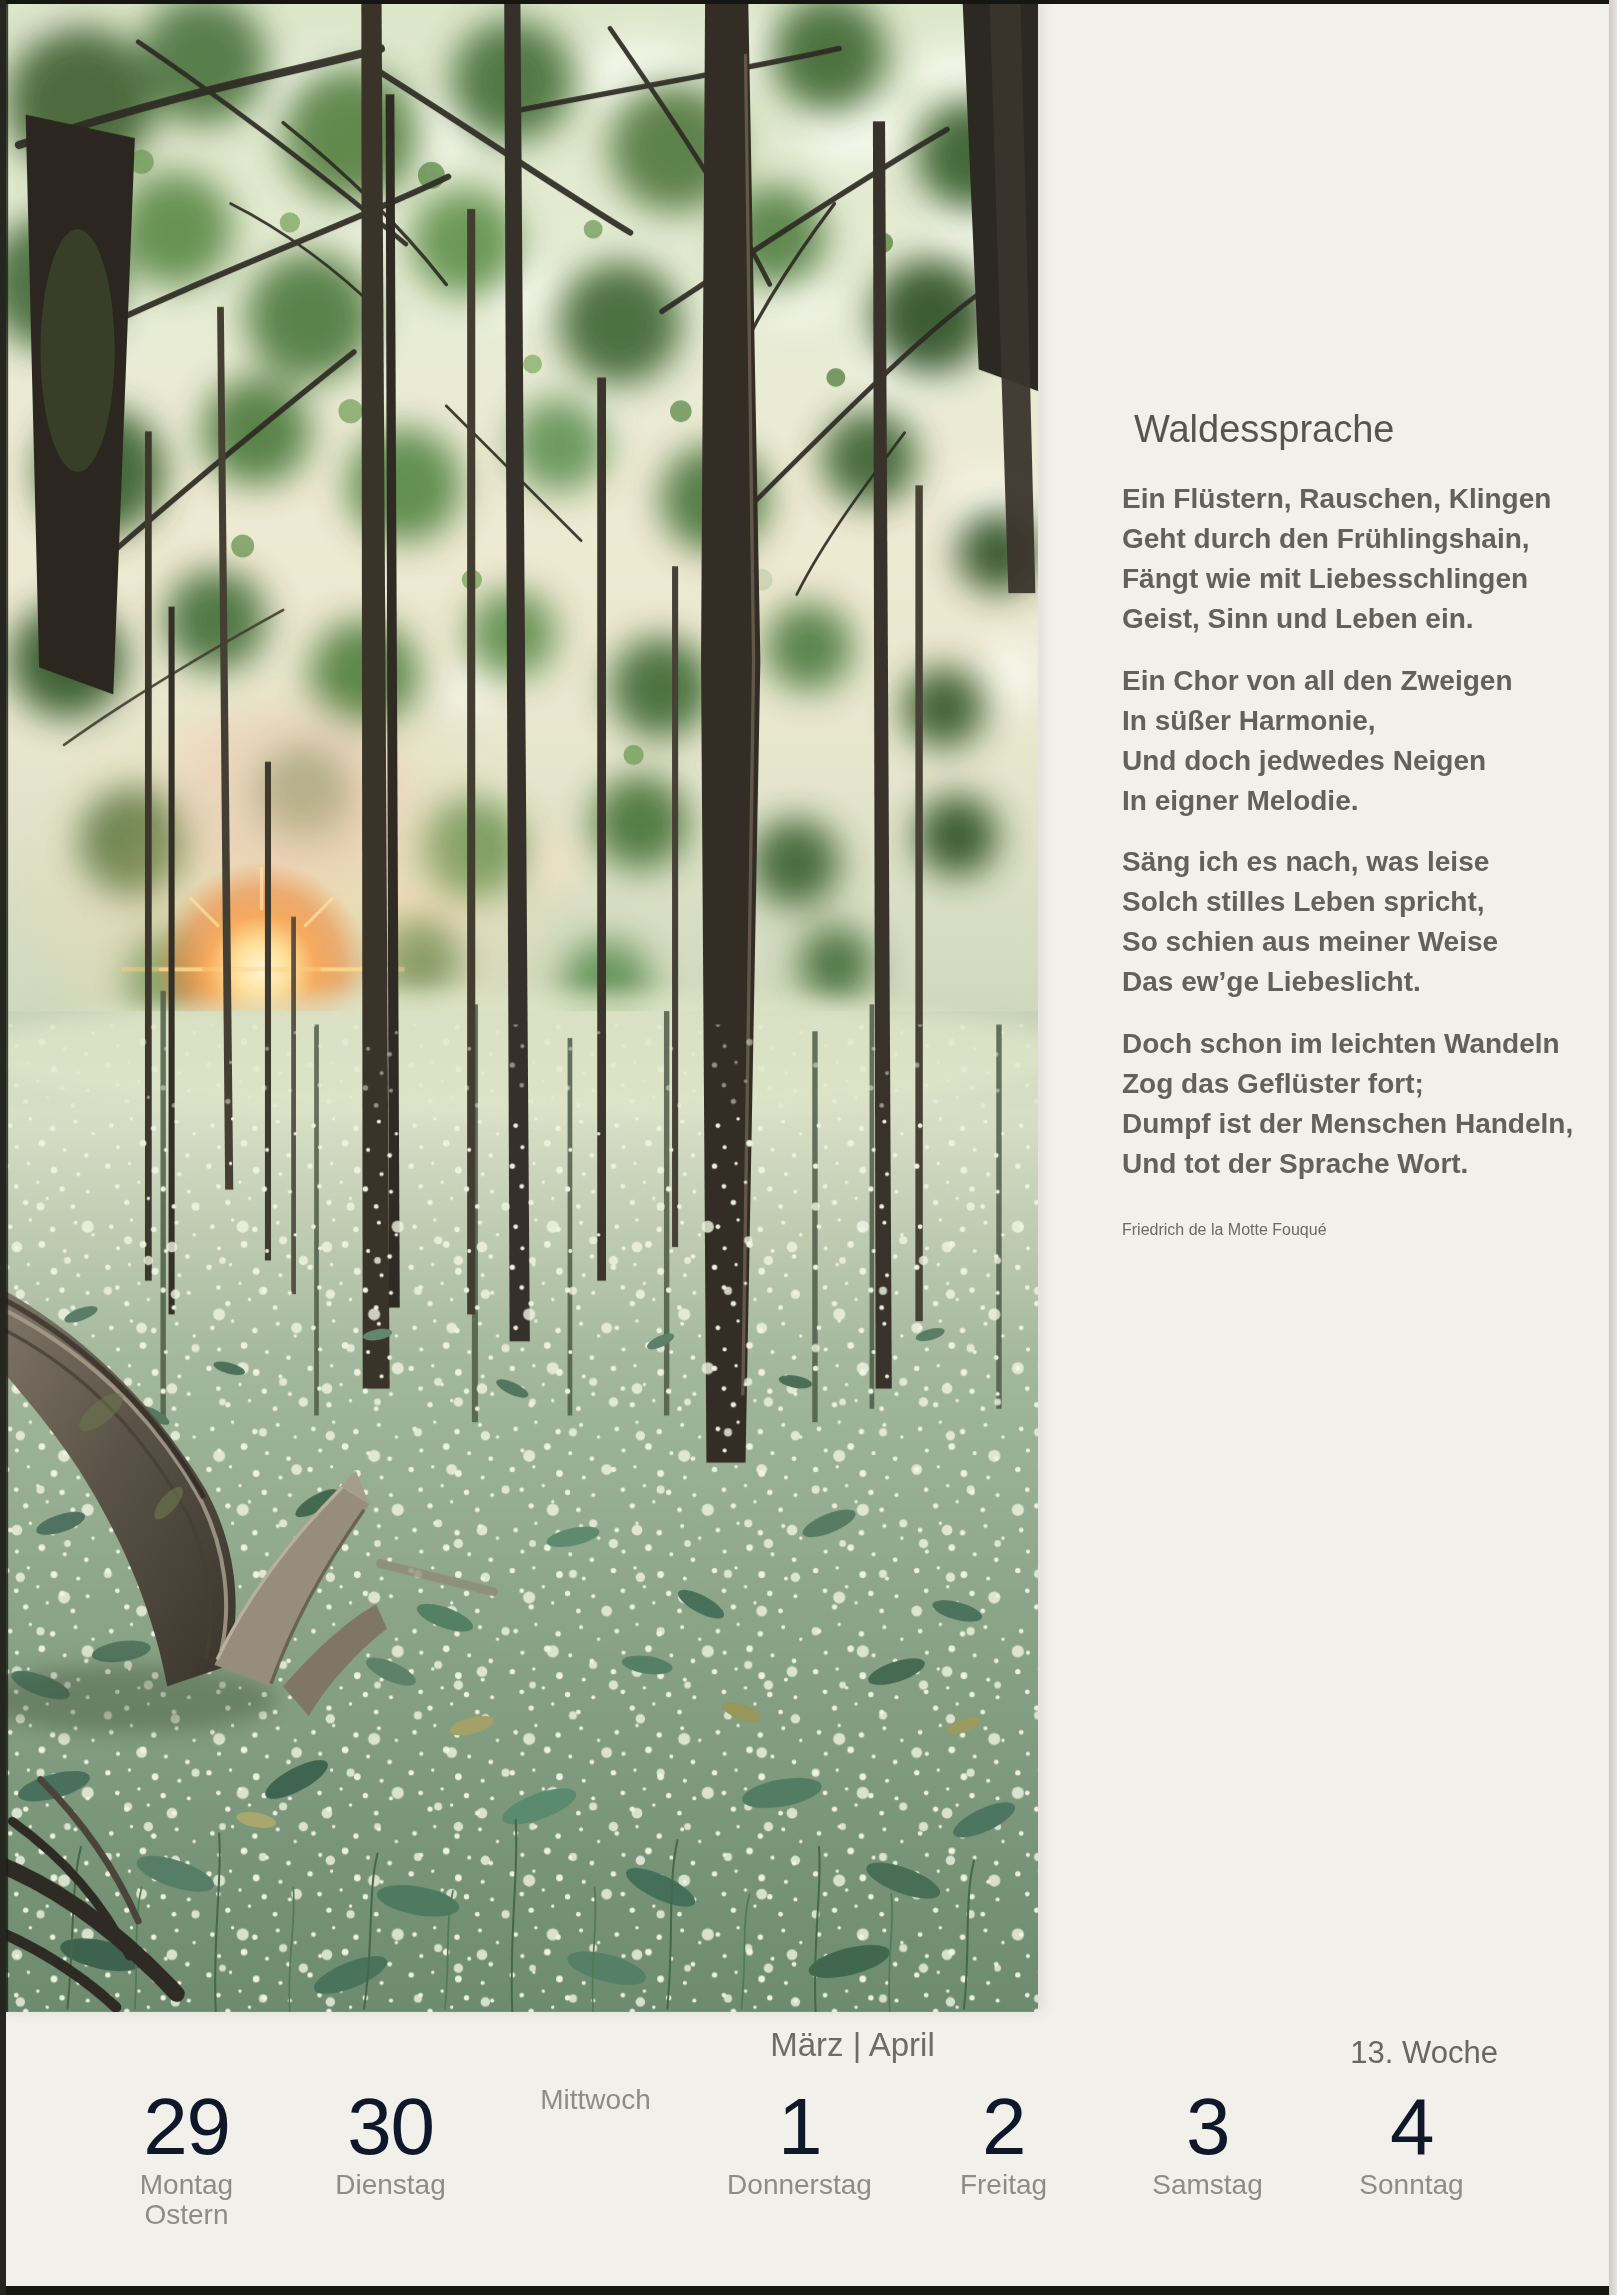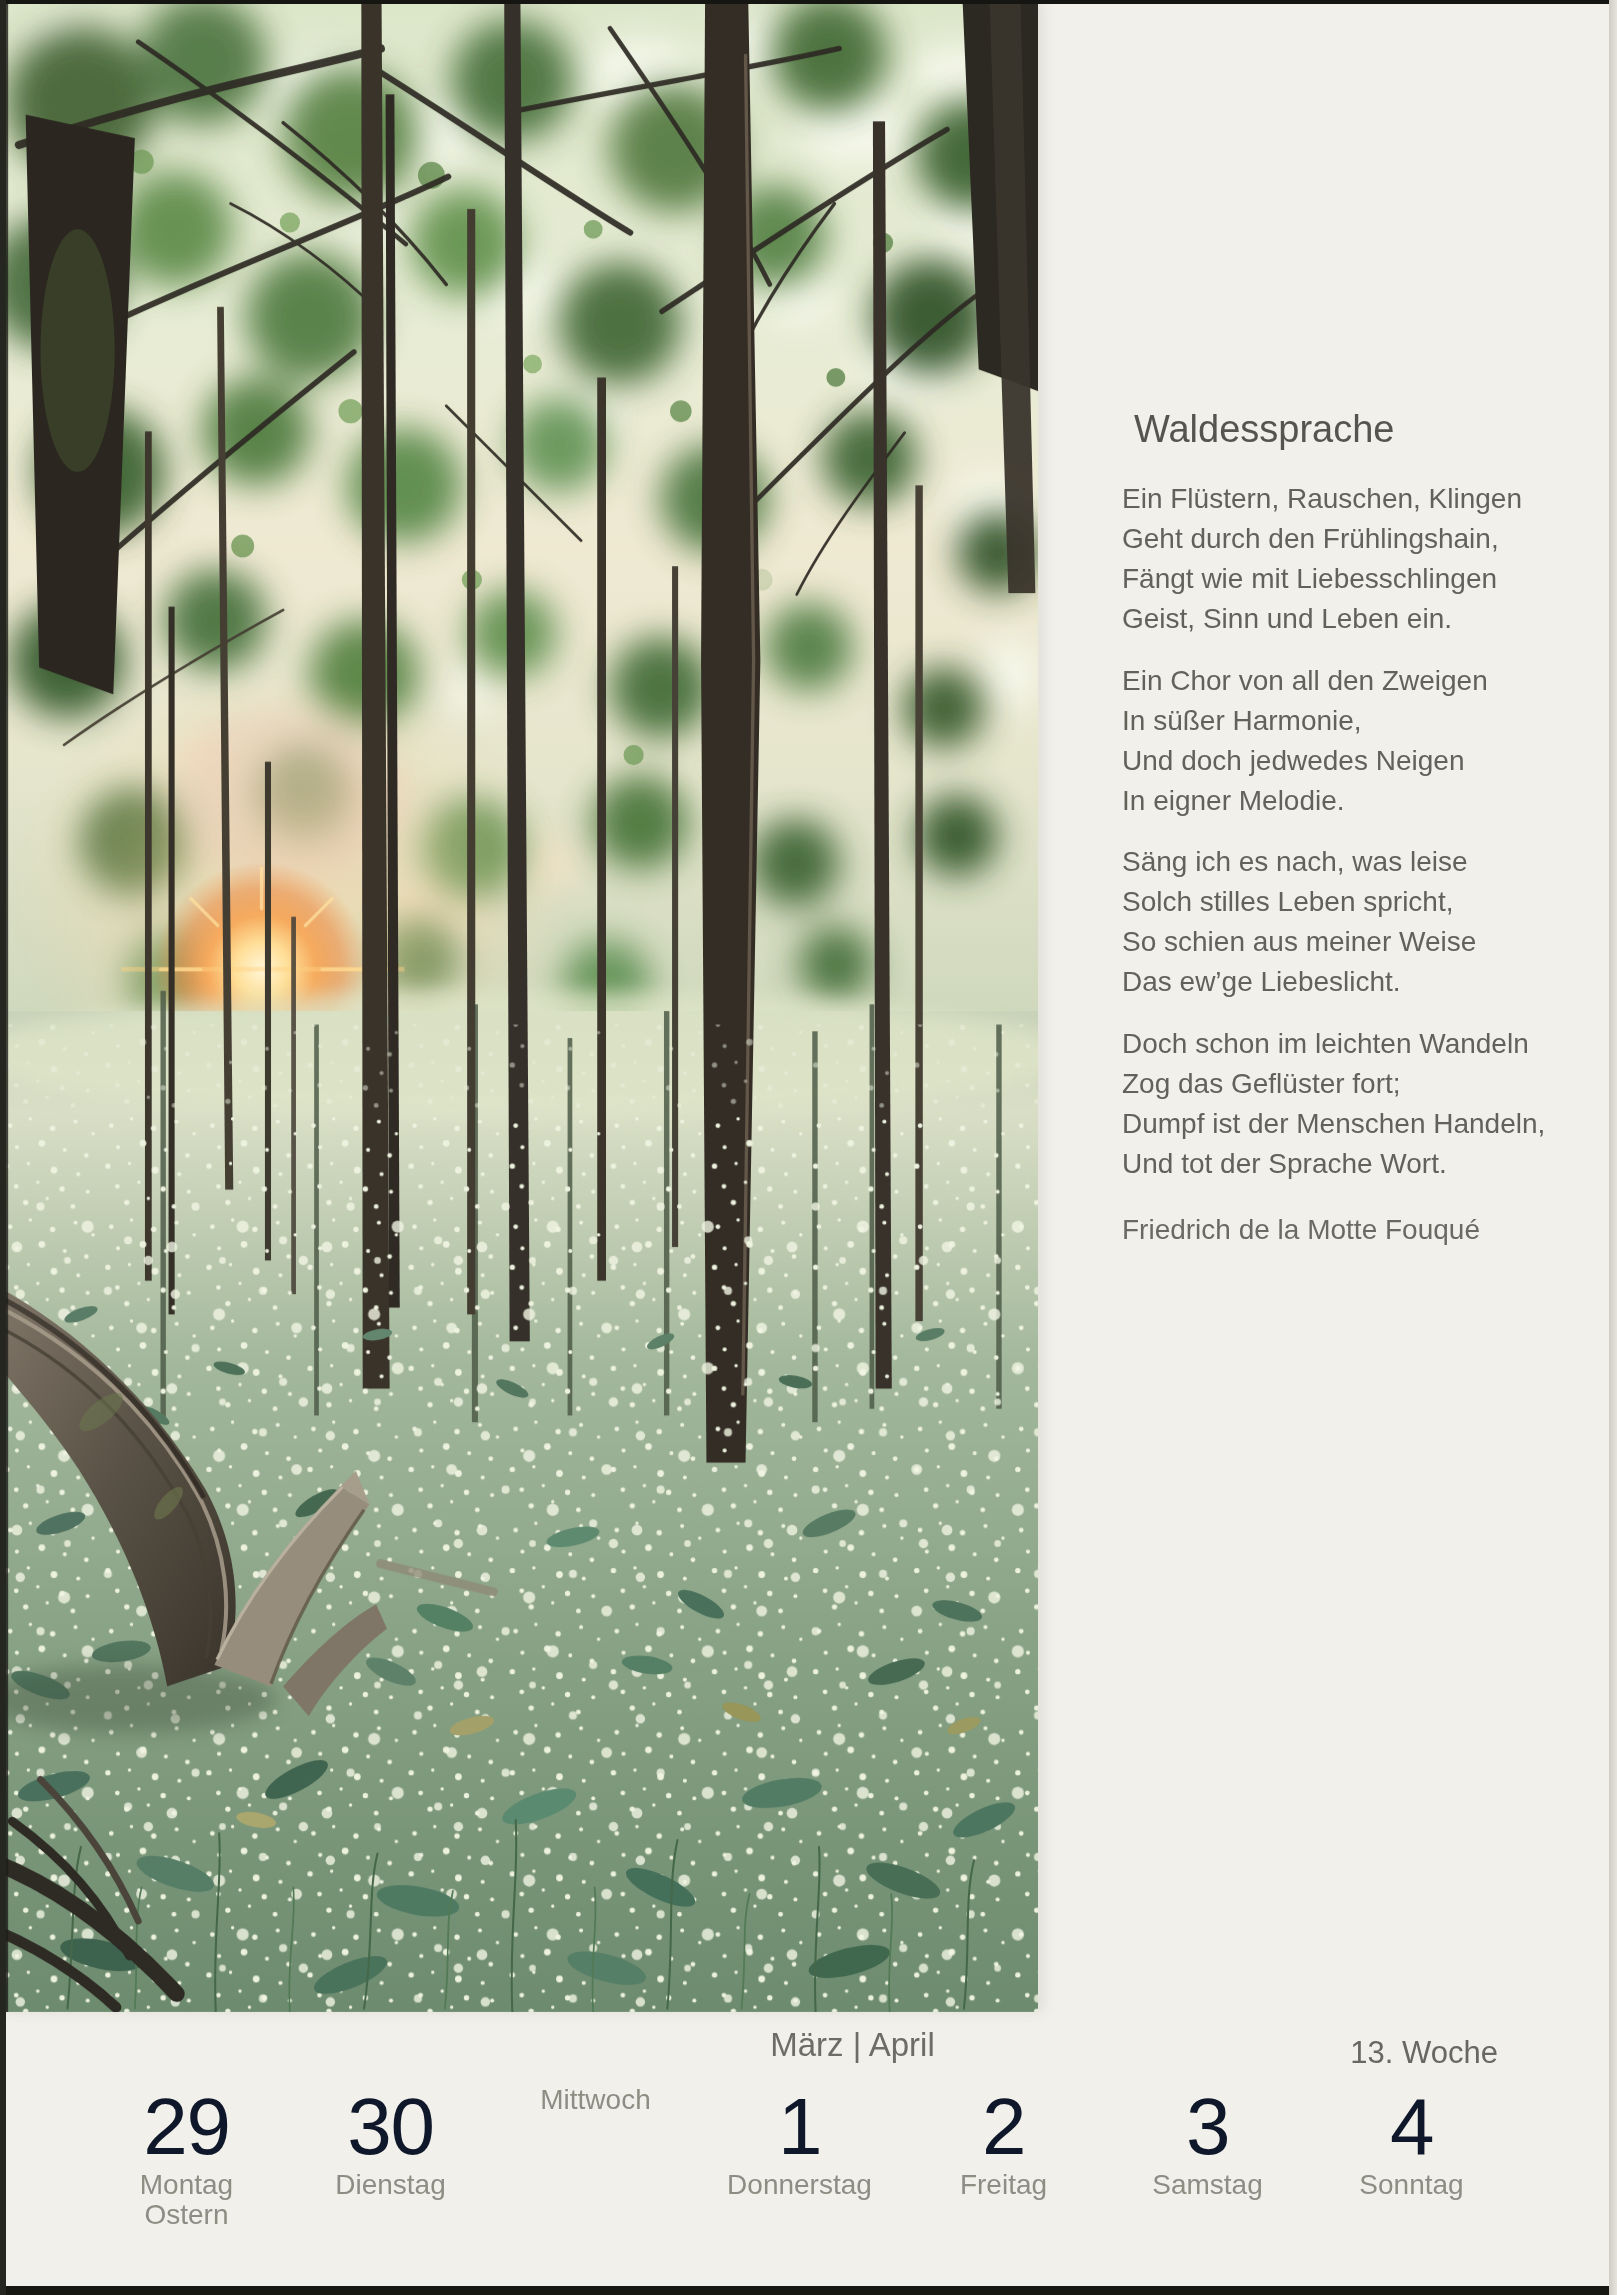--- a/index.html
+++ b/index.html
@@ -21,25 +21,25 @@
   }
   .photo svg{display:block;}
 
   .poem{
     position:absolute;left:1122px;top:396px;width:465px;z-index:20;
   }
   .poem h1{
     margin:12px;font-size:38px;line-height:43px;font-weight:400;color:#55554f;letter-spacing:0;
   }
   .poem p.stanza{
-    margin:0 0 21.6px 0;font-size:28px;line-height:40px;font-weight:400;color:#62625b;
+    margin:0 0 21.6px 0;font-size:28px;line-height:40px;font-weight:700;color:#62625b;
   }
   .poem p.stanza:first-of-type{margin-top:28px;}
   .poem .author{
-    margin:31px 0 0 0;font-size:28px;line-height:30px;color:#6a6a63;
+    margin:31px 0 0 0;font-size:16px;line-height:30px;color:#6a6a63;
   }
 
   .month-title{
     position:absolute;left:0;top:2018px;width:1617px;text-align:center;z-index:20;
     font-size:33px;line-height:54px;color:#6d6d66;font-weight:400;padding-left:44px;
   }
   .week-label{
     position:absolute;right:119px;top:2035px;z-index:20;
     font-size:31px;line-height:36px;color:#686862;font-weight:400;
   }

